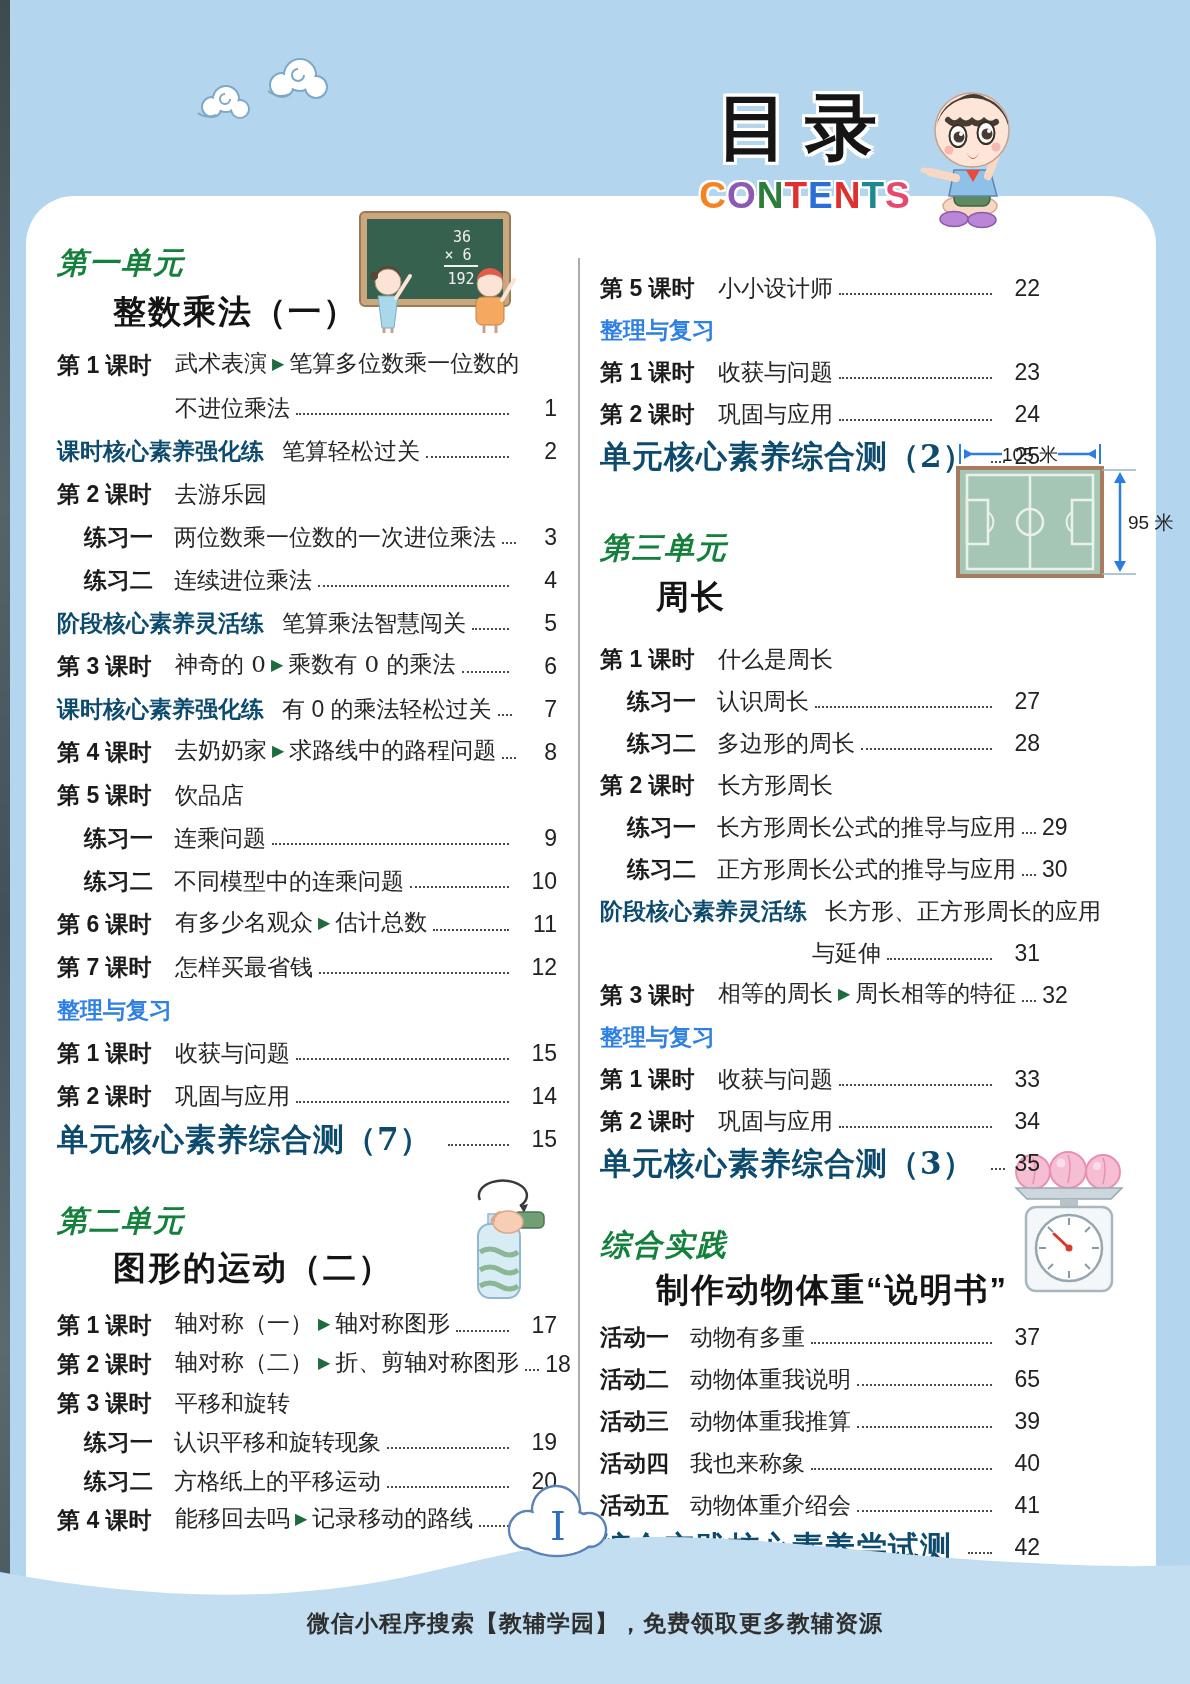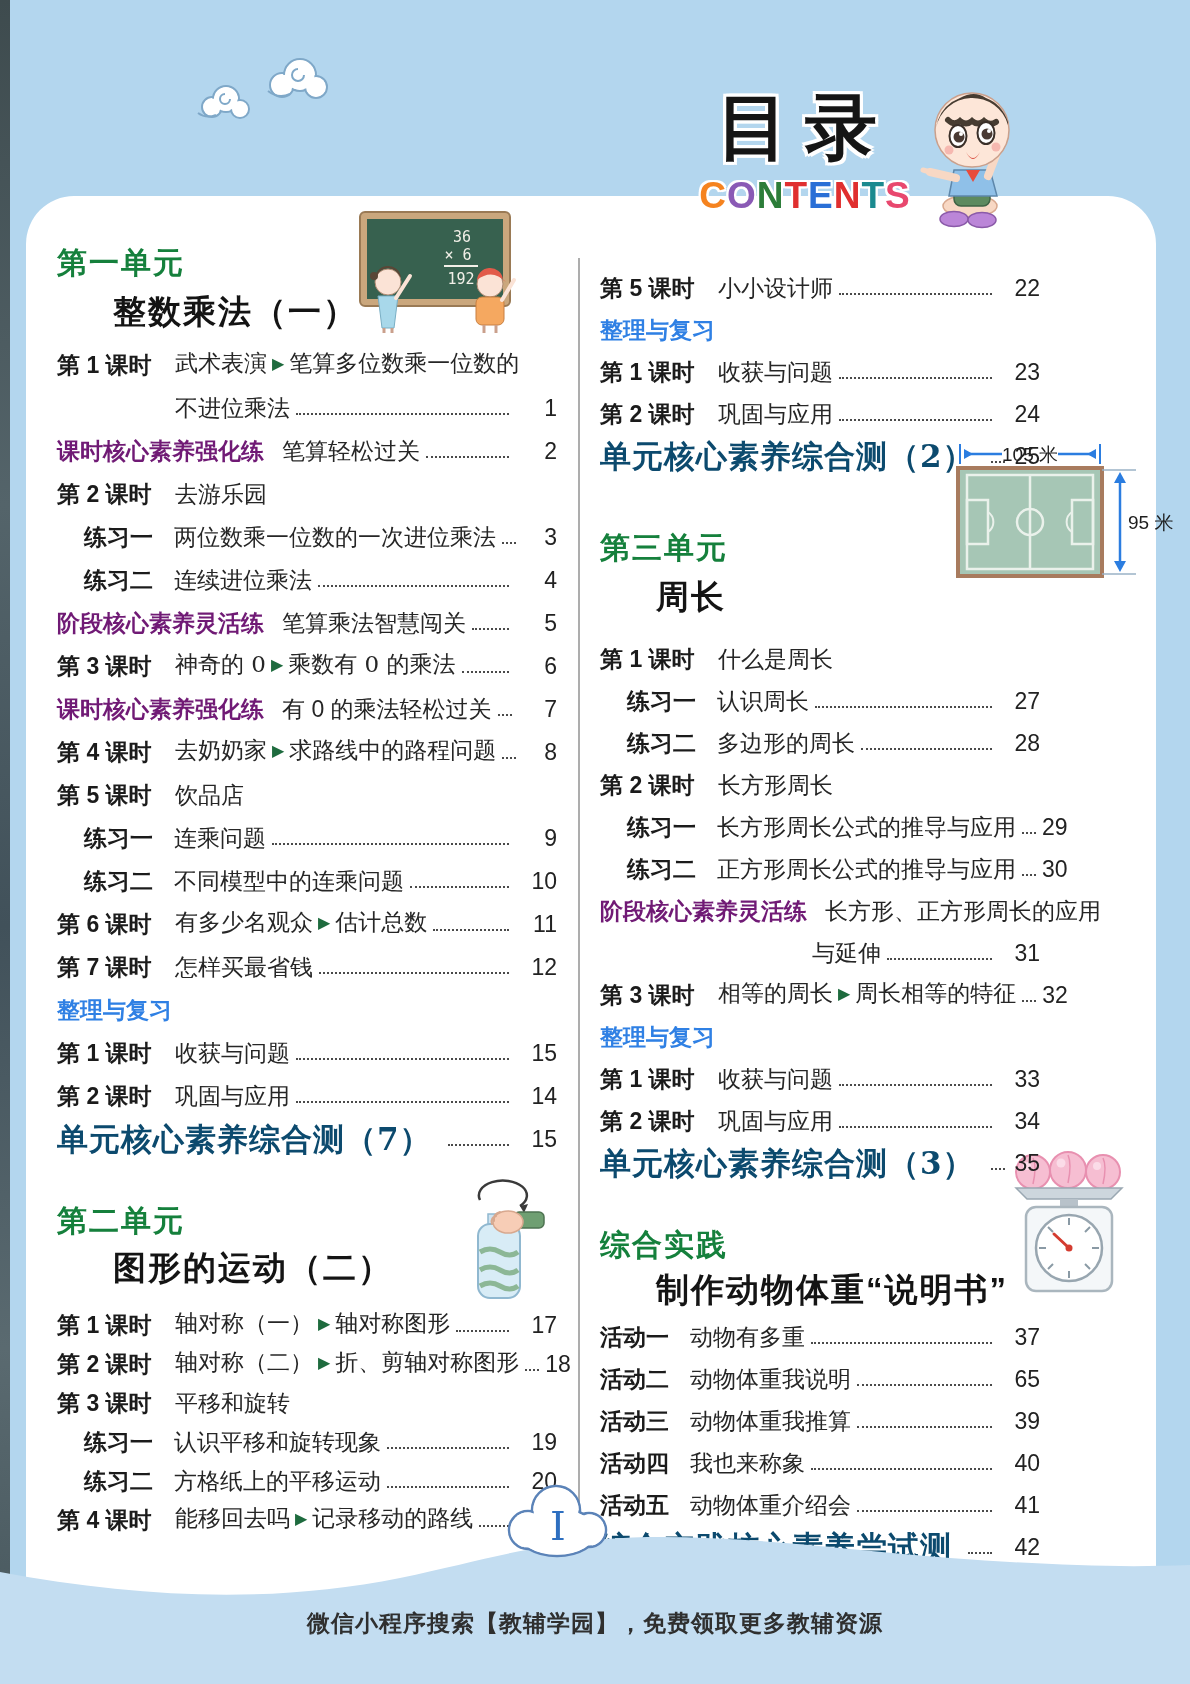--- a/index.html
+++ b/index.html
@@ -17,30 +17,30 @@
             text-shadow:3px 0 0 #fff,-3px 0 0 #fff,0 3px 0 #fff,0 -3px 0 #fff,
                         3px 3px 0 #fff,-3px 3px 0 #fff,3px -3px 0 #fff,-3px -3px 0 #fff;}
   .title-en{margin-top:10px;font-size:37px;font-weight:800;letter-spacing:1px;line-height:40px;
             text-shadow:2px 0 0 #fff,-2px 0 0 #fff,0 2px 0 #fff,0 -2px 0 #fff,
                         2px 2px 0 #fff,-2px -2px 0 #fff,-2px 2px 0 #fff,2px -2px 0 #fff;}
   
   .col{position:absolute;color:#2a2a2a;}
   #col-left{left:57px;top:244px;width:500px;}
   #col-right{left:600px;top:257px;width:440px;}
   #divider{position:absolute;left:578px;top:258px;width:2px;height:1295px;background:#adadad;}
-  .unit{font-size:30px;font-weight:800;color:#15803c;line-height:38px;letter-spacing:2px;}
+  .unit{font-size:30px;font-weight:800;color:#15803c;line-height:38px;letter-spacing:2px;font-style:italic;}
   .sec-title{font-size:33px;font-weight:900;color:#141414;line-height:44px;margin:8px 0 0 56px;letter-spacing:2px;}
   .rows{margin-top:20px;}
   .row{display:flex;align-items:flex-end;height:23px;margin-bottom:20px;font-size:23px;line-height:23px;}
   #col-left .row{margin-bottom:20px;}
   .row.indent{padding-left:27px;}
   .lbl{font-weight:700;color:#1b1b1b;white-space:nowrap;}
   .lbl.w5{min-width:118px;}
   .lbl.w3{min-width:90px;}
-  .lbl.red{color:#701a75;margin-right:18px;font-family:Liberation Serif, serif;}
+  .lbl.red{color:#0c4a6e;margin-right:18px;font-family:Liberation Serif, serif;}
   .lbl.blue{color:#2f80e4;}
   .lbl.redserif{font-family:"DejaVu Serif","Liberation Serif",serif;font-size:31px;color:#0c4a6e;
                 letter-spacing:1px;margin-right:10px;}
   .txt{white-space:nowrap;color:#262626;}
   .txt .kai{font-family:"DejaVu Serif","Liberation Serif",serif;}
   .arrow{color:#1e6b3e;font-size:16px;margin:0 5px;position:relative;top:-2px;}
   .leader{flex:1 1 auto;min-width:14px;margin:0 6px;border-bottom:2.5px dotted #4a4a4a;
           transform:translateY(-5px);}
   .pg{width:42px;text-align:right;color:#222;font-size:23px;}
   

